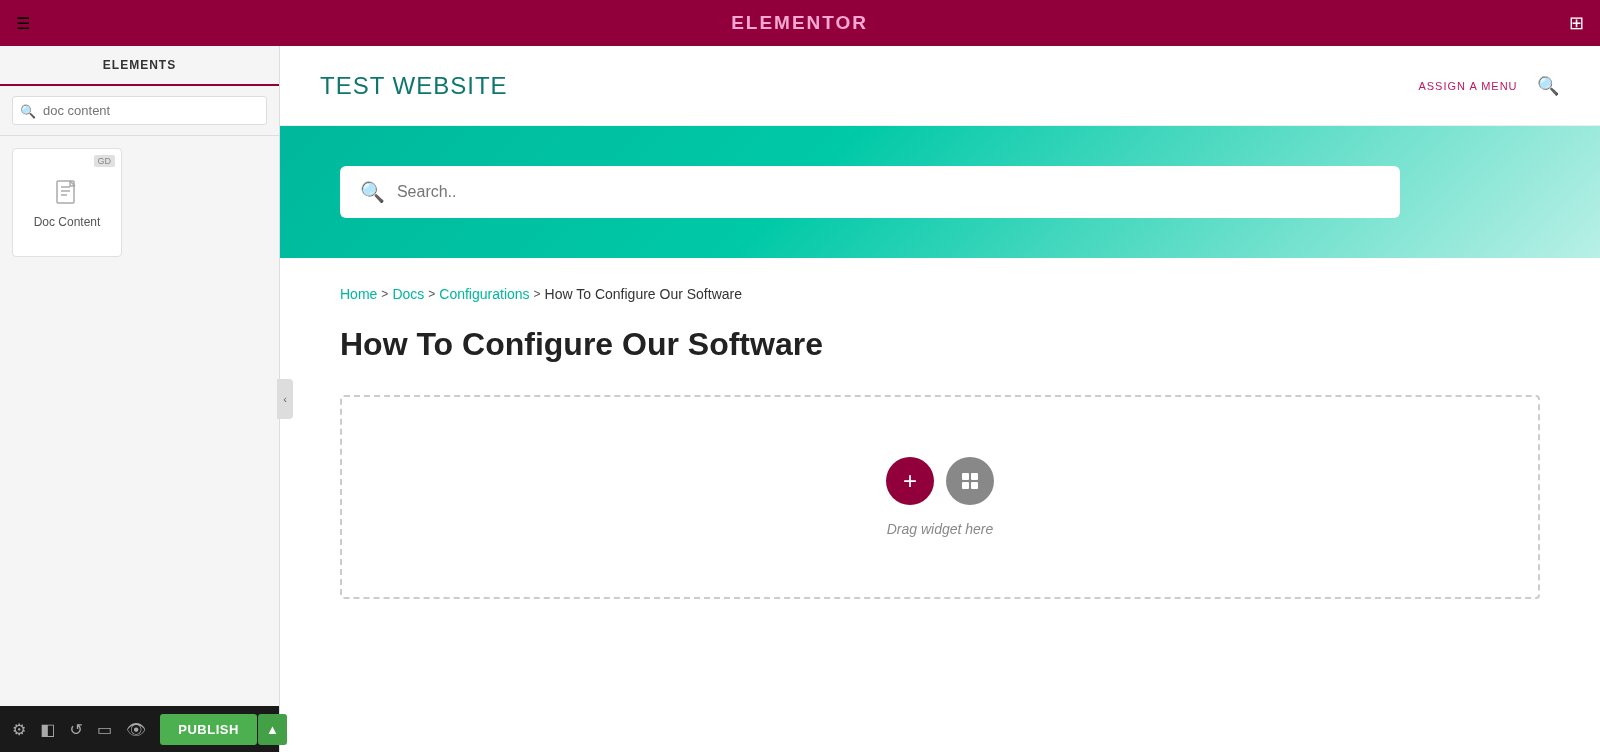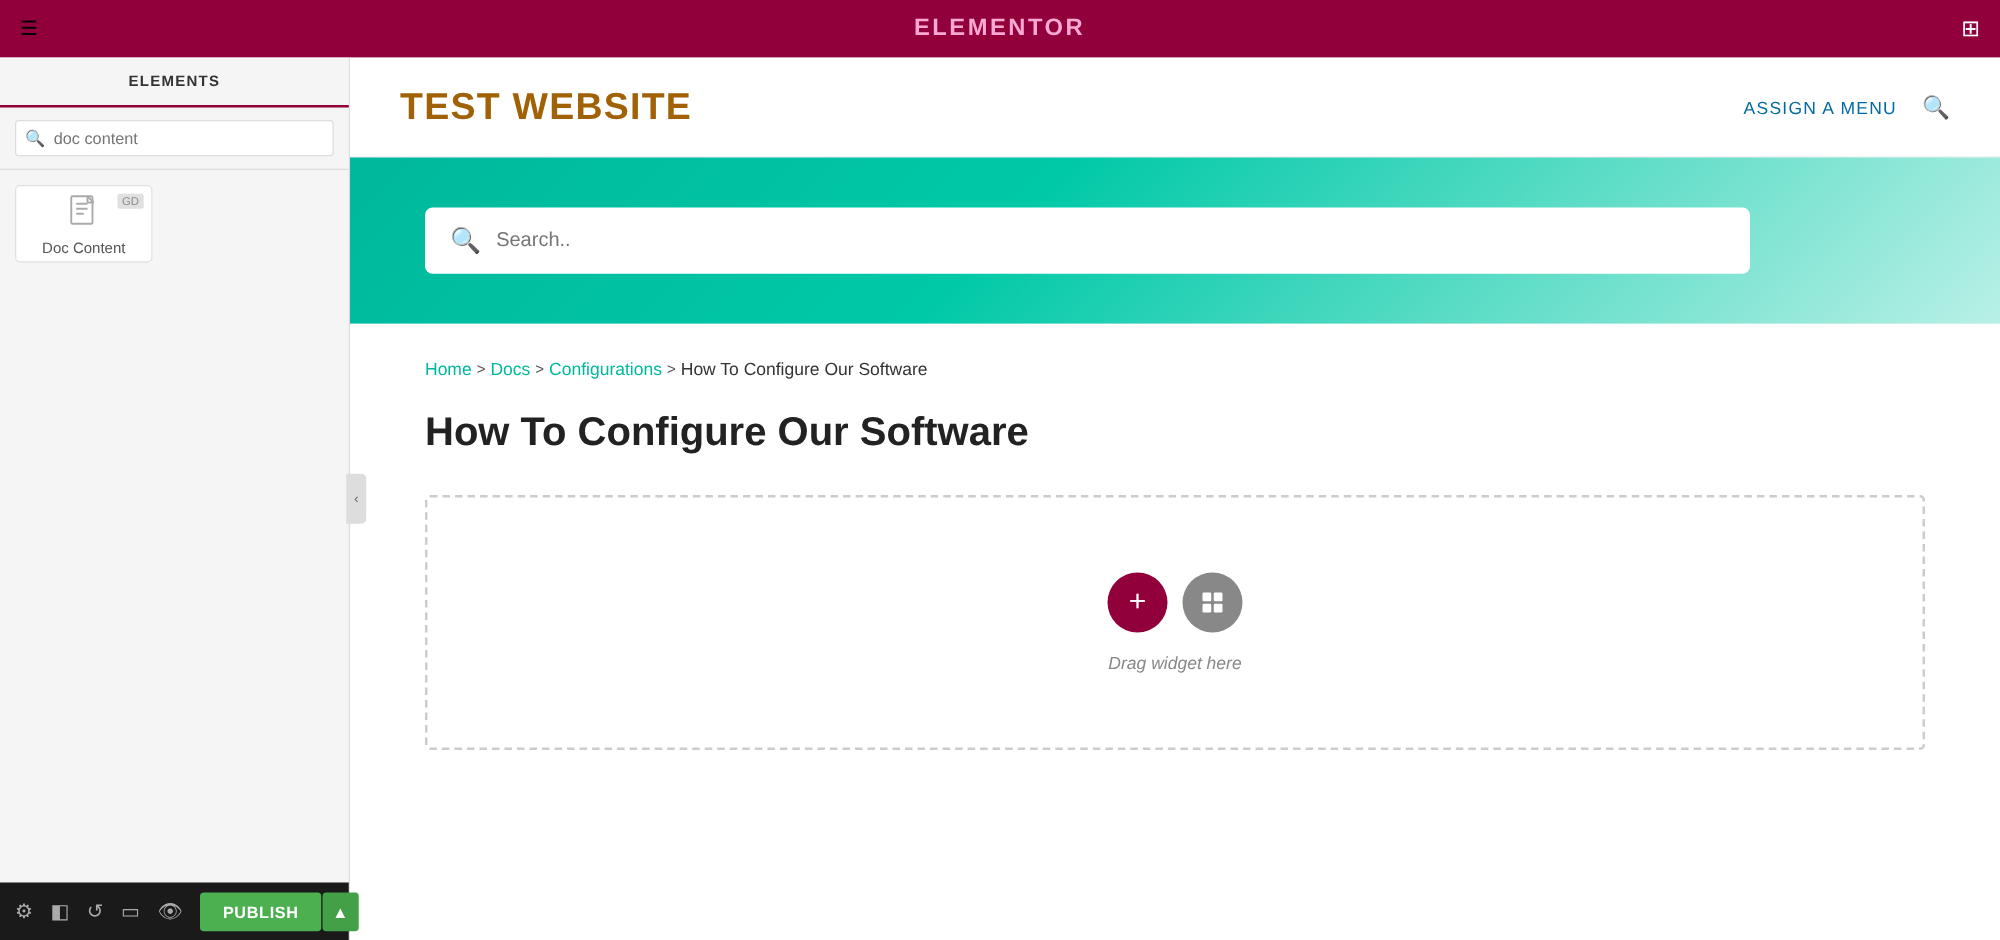--- a/index.html
+++ b/index.html
@@ -87,21 +87,21 @@
     
     #widget-area {
       display: flex;
       flex-wrap: wrap;
       padding: 12px;
       gap: 10px;
       overflow-y: auto;
     }
     .widget-item {
       width: 110px;
-      height: 62px;
+      height: 109px;
       background: white;
       border: 1px solid #e0e0e0;
       border-radius: 4px;
       display: flex;
       flex-direction: column;
       align-items: center;
       justify-content: center;
       cursor: pointer;
       font-size: 12px;
       color: #555;
@@ -202,33 +202,33 @@
       background: white;
       padding: 0 40px;
       height: 80px;
       display: flex;
       align-items: center;
       justify-content: space-between;
       border-bottom: 1px solid #eee;
       flex-shrink: 0;
     }
     #site-title {
-      color: #a16207;
-      font-size: 30px;
-      font-weight: 700;
+      color: #0f766e;
+      font-size: 24px;
+      font-weight: 400;
       letter-spacing: 1px;
     }
     #site-nav {
       display: flex;
       align-items: center;
       gap: 20px;
     }
     #assign-menu {
-      color: #0369a1;
-      font-size: 14px;
+      color: #be185d;
+      font-size: 11px;
       letter-spacing: 1px;
       text-transform: uppercase;
       cursor: pointer;
     }
     #search-icon-nav {
       color: #333;
       font-size: 18px;
       cursor: pointer;
     }
 

